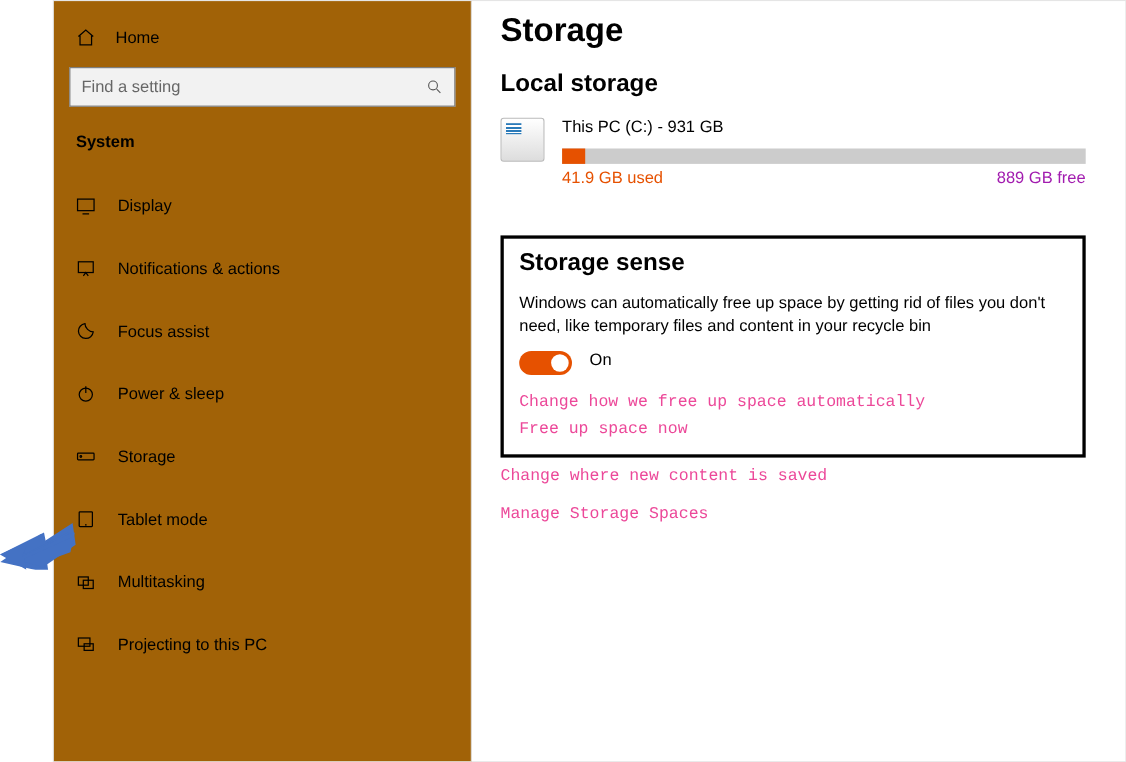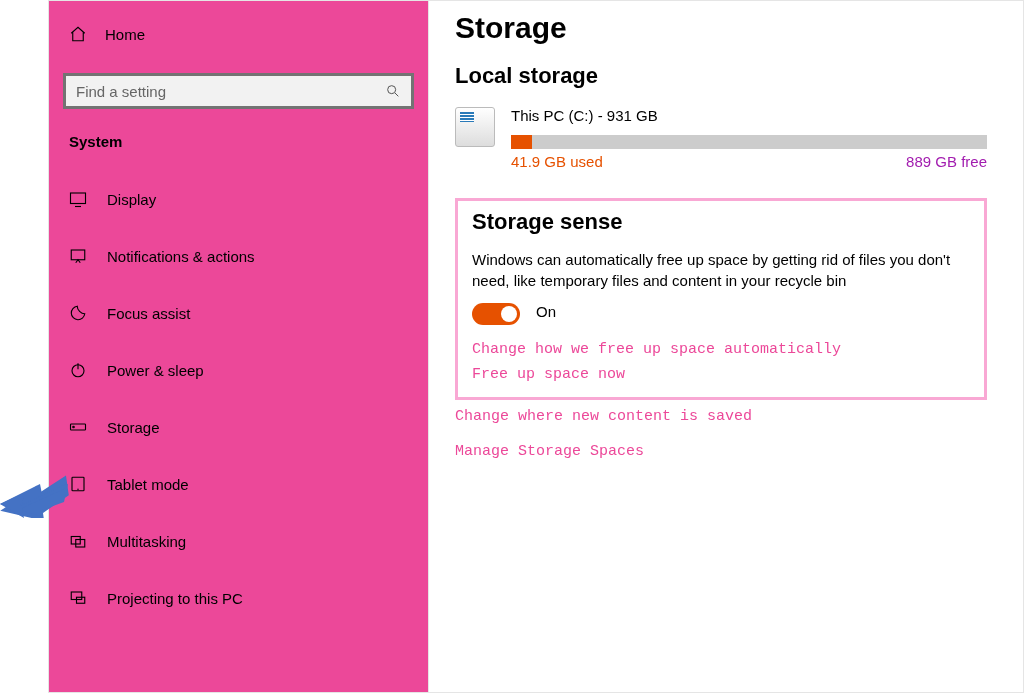--- a/index.html
+++ b/index.html
@@ -18,41 +18,41 @@
     left: 48px;
     top: 0;
     right: 0;
     bottom: 0;
     display: flex;
     border: 1px solid #e5e5e5;
   }
   
   .sidebar {
     width: 380px;
-    background: #ec4899;
+    background: #a16207;
     padding: 18px 12px 0 12px;
     border-right: 1px solid #e5e5e5;
   }
   .home-row {
     display: flex;
     align-items: center;
     gap: 18px;
     padding: 6px 8px 14px 8px;
     font-size: 15px;
   }
   .search-box {
     display: flex;
     align-items: center;
     justify-content: space-between;
-    border: 3px solid #737373;
+    border: 1px solid #737373;
     background: #fff0;
     background-color: #f2f2f2;
     height: 36px;
     padding: 0 10px;
-    margin: 16px 2px 18px 2px;
+    margin: 4px 2px 18px 2px;
   }
   .search-box input {
     border: none;
     outline: none;
     background: transparent;
     font-size: 15px;
     flex: 1;
     color: #444;
   }
   .search-box input::placeholder { color: #666; }
@@ -121,23 +121,23 @@
     width: 4.5%;
     background: #e65100;
   }
   .bar-labels {
     display:flex; justify-content: space-between;
     font-size: 15px;
   }
   .orange { color: #e65100; }
   .gray { color: #a21caf; }
   .sense-box {
-    border: 3px solid #f9a8d4;
+    border: 3px solid #000000;
     padding: 8px 14px 14px 14px;
-    margin-top: 28px;
+    margin-top: 44px;
   }
   .sense-heading { font-size: 22px; font-weight: 600; margin-bottom: 14px;}
   .sense-desc { font-size: 15px; line-height: 1.4; margin-bottom: 12px; }
   .toggle-row { display:flex; align-items:flex-start; gap: 16px; margin-bottom: 16px;}
   .toggle {
     width: 48px; height: 22px; border-radius: 11px;
     background: #e65100; position: relative; cursor:pointer;
   }
   .toggle::after {
     content:""; position:absolute; right:3px; top:3px;

